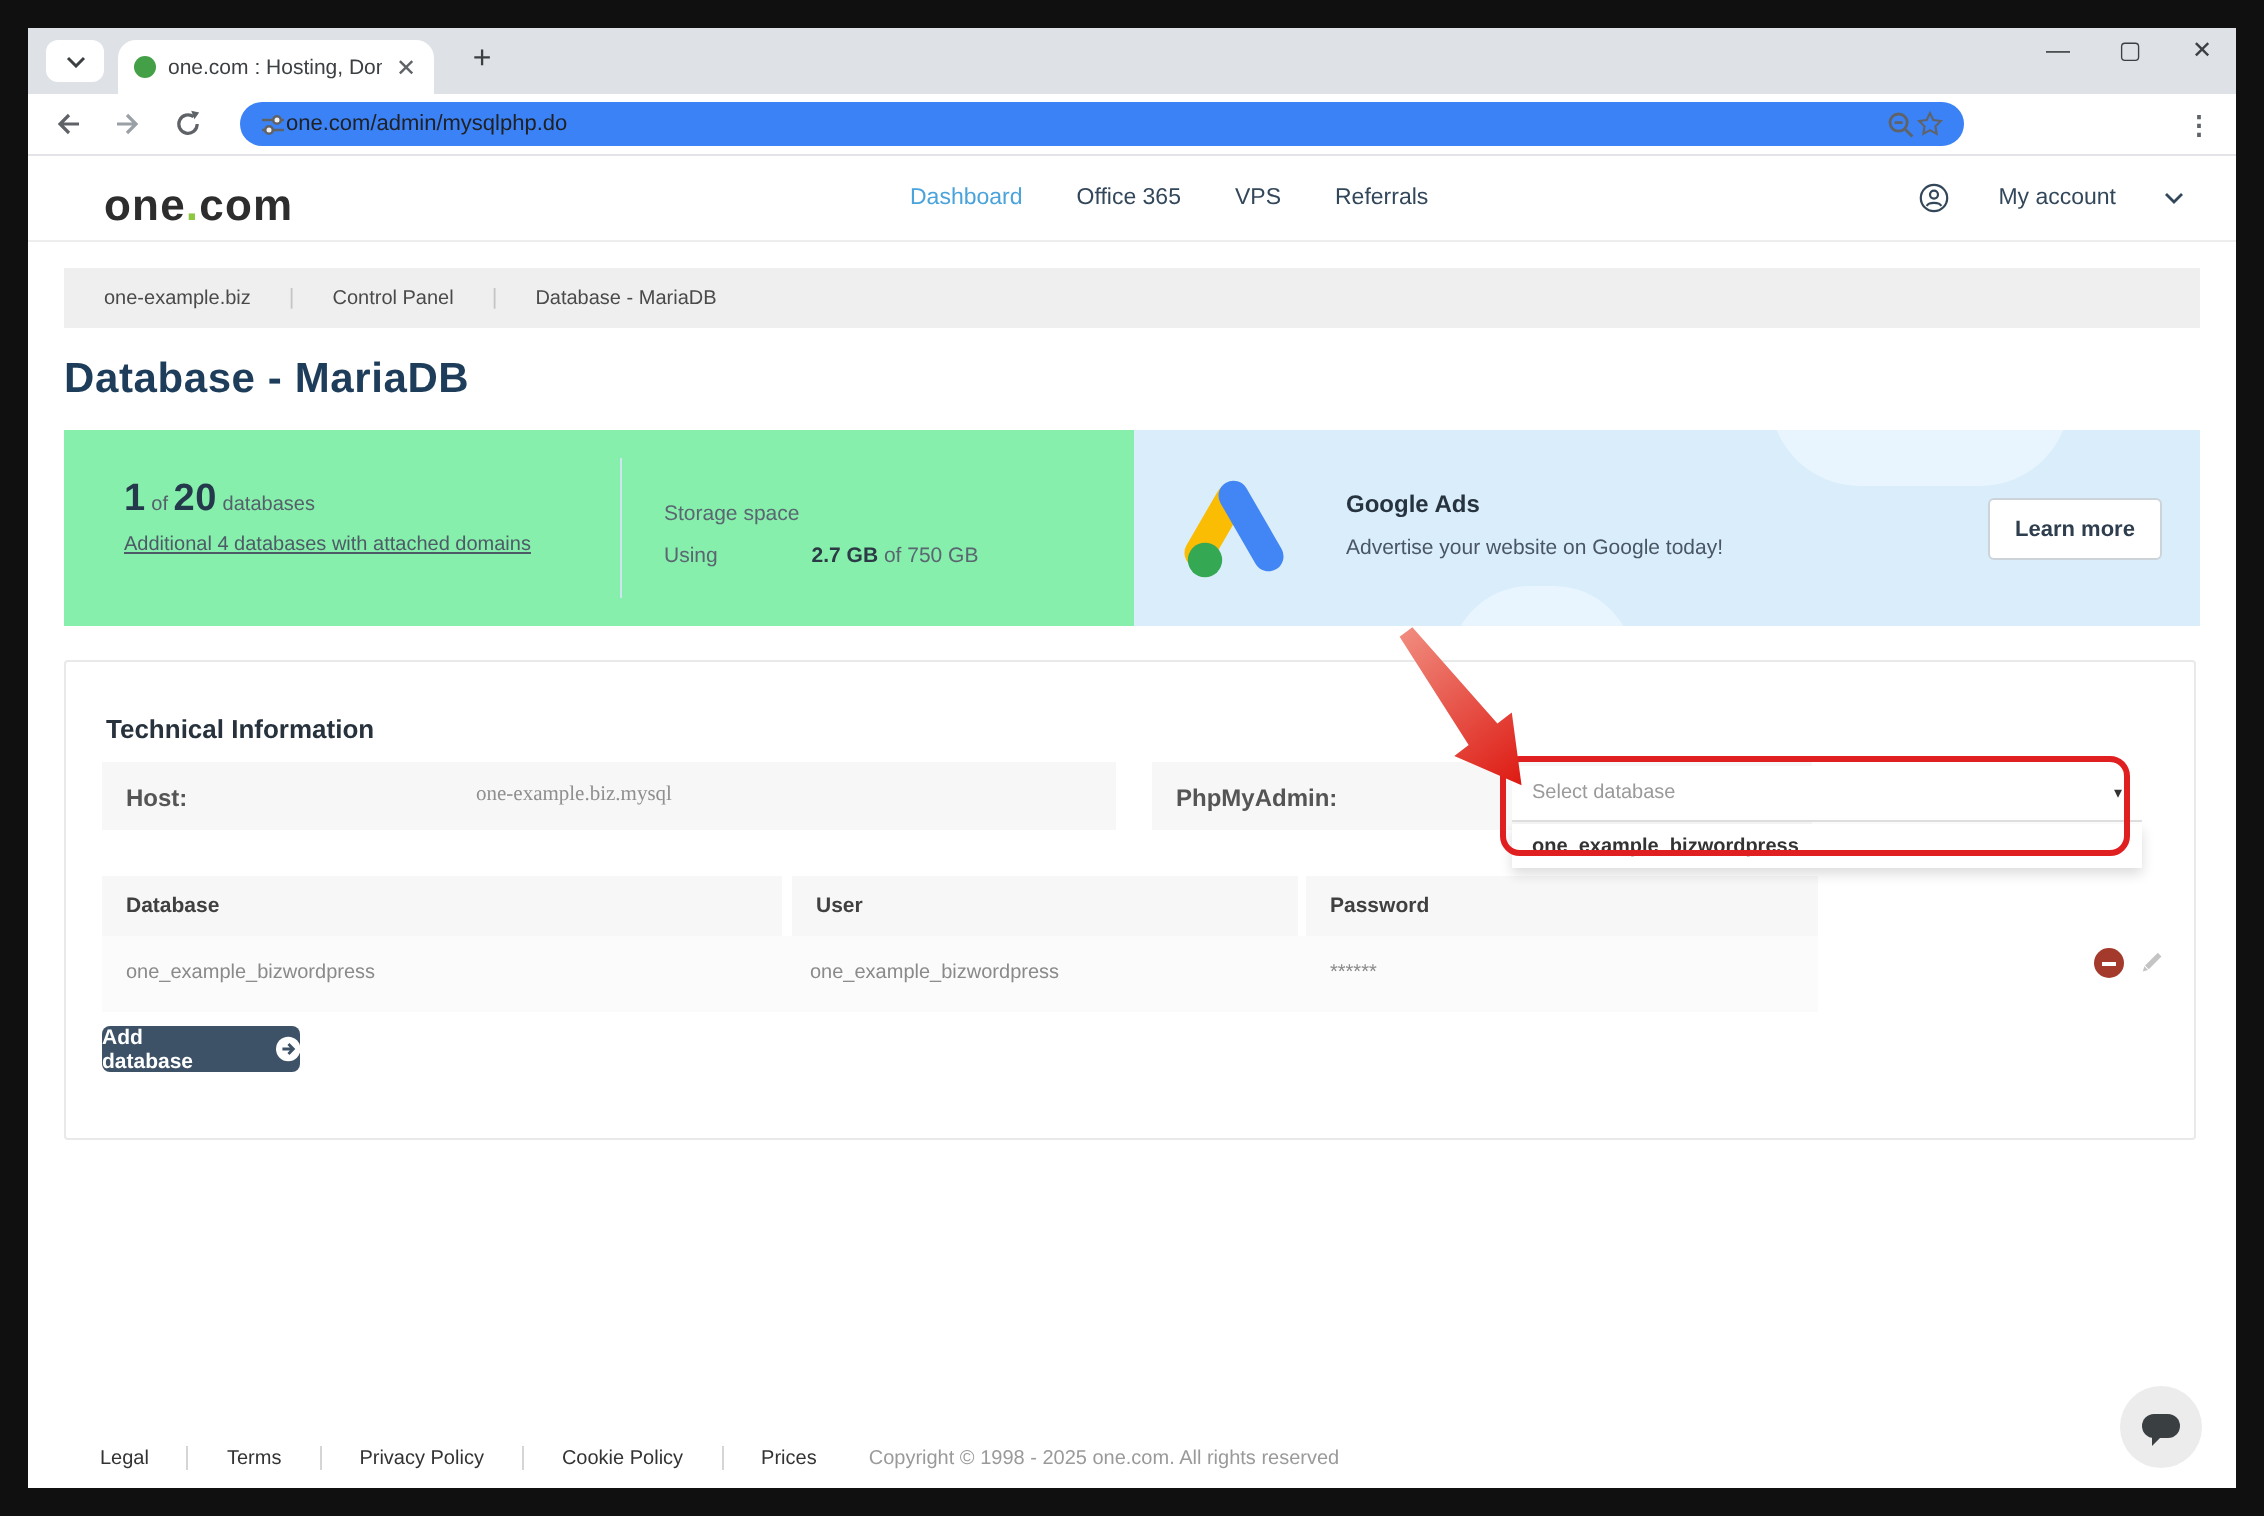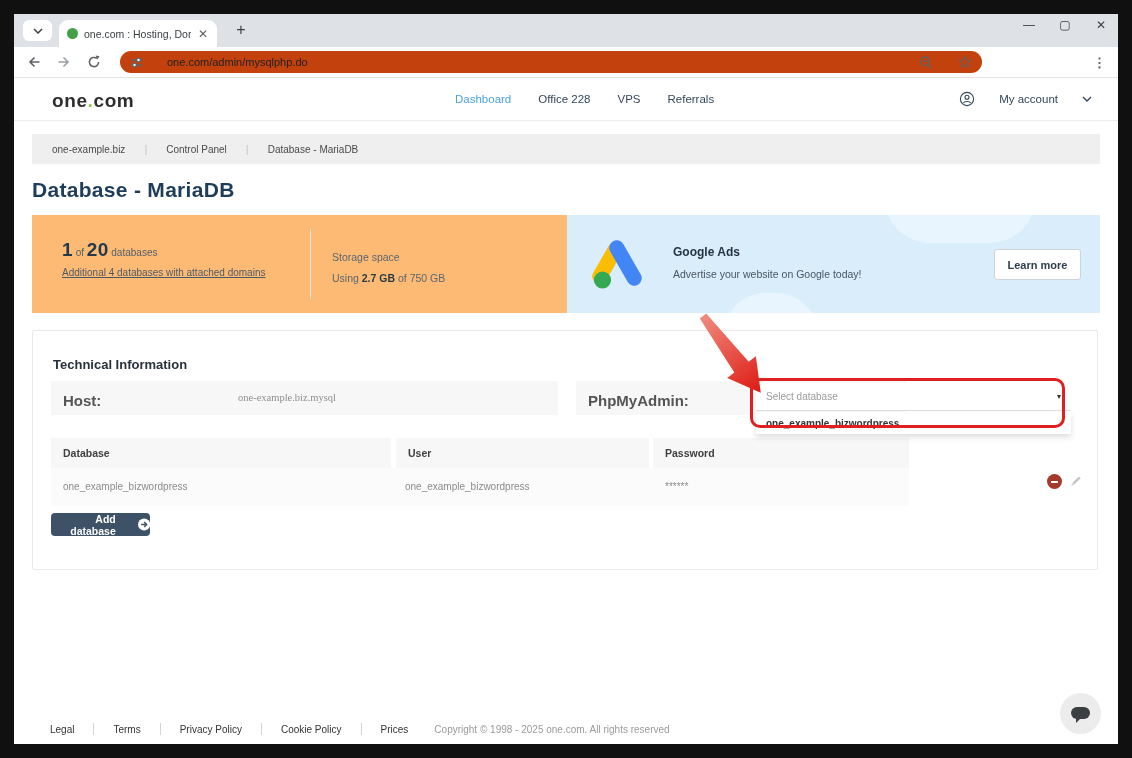--- a/index.html
+++ b/index.html
@@ -14,66 +14,66 @@
   .favicon { width:11px; height:11px; border-radius:50%; background:#43a047; flex:none; }
   .tab-title { font-size:10.5px; color:#3c4043; white-space:nowrap; overflow:hidden; flex:1; }
   .tab-close { color:#5f6368; font-size:12px; line-height:1; padding:0 1px; }
   .tab-plus { position:absolute; left:215px; top:4px; color:#3c4043; font-size:16px; width:24px; height:24px; display:flex; align-items:center; justify-content:center; }
   .win-controls { position:absolute; right:10px; top:4px; display:flex; gap:22px; color:#3c4043; font-size:12px; }
   .win-controls span { width:14px; text-align:center; }
 
   
   .toolbar { position:absolute; left:0; top:33px; width:100%; height:31px; background:#fff; border-bottom:1px solid #e2e4e7; display:flex; align-items:center; padding:0 12px; gap:14px; }
   .nav-ic { display:flex; align-items:center; }
-  .urlbar { width:862px; height:22px; background:#c2410c; border-radius:11px; display:flex; align-items:center; padding:0 10px; gap:24px; margin-left:4px; }
+  .urlbar { width:862px; height:22px; background:#3b82f6; border-radius:11px; display:flex; align-items:center; padding:0 10px; gap:0; margin-left:4px; }
   .url-text { font-size:11px; color:#202124; flex:1; }
   .kebab { margin-left:auto; color:#5f6368; font-size:13px; font-weight:bold; letter-spacing:0; }
 
   
   .site-header { position:absolute; left:0; top:64px; width:100%; height:43px; background:#fff; border-bottom:1px solid #ededed; }
-  .logo { position:absolute; left:38px; top:12px; font-size:19px; font-weight:bold; color:#2d2d2d; letter-spacing:.6px; }
+  .logo { position:absolute; left:38px; top:12px; font-size:22px; font-weight:bold; color:#2d2d2d; letter-spacing:.6px; }
   .logo .dot { color:#8dc63f; }
   .main-nav { position:absolute; left:441px; top:0; height:100%; display:flex; align-items:center; gap:27px; font-size:11.5px; color:#33475b; }
   .main-nav .nav-item { cursor:pointer; }
   .main-nav .active { color:#4aa3db; }
   .account { position:absolute; right:26px; top:0; height:100%; display:flex; align-items:center; gap:24px; font-size:11.5px; color:#33475b; }
 
   
   .breadcrumb { position:absolute; left:18px; top:120px; width:1068px; height:30px; background:#efefef; display:flex; align-items:center; padding-left:20px; font-size:10px; color:#4a4a4a; }
   .bc-sep { color:#c5c5c5; margin:0 19px; font-size:11px; }
 
   .page-title { position:absolute; left:18px; top:164px; font-size:21px; font-weight:bold; color:#1e3d5a; letter-spacing:.3px; }
 
   
   .cards { position:absolute; left:18px; top:201px; width:1068px; height:98px; display:flex; }
-  .usage-card { width:535px; height:98px; background:#fdba74; position:relative; }
+  .usage-card { width:535px; height:98px; background:#86efac; position:relative; }
   .usage-divider { position:absolute; left:278px; top:14px; bottom:14px; width:1px; background:#cfe4f1; }
   .db-line { position:absolute; left:30px; top:24px; color:#55606a; font-size:10px; }
   .db-line b { font-size:19px; color:#24394c; letter-spacing:.3px; }
   .usage-link { position:absolute; left:30px; top:52px; font-size:10px; color:#4e5b66; text-decoration:underline; cursor:pointer; }
   .storage-title { position:absolute; left:300px; top:36px; font-size:10.5px; color:#5a6670; }
   .storage-line { position:absolute; left:300px; top:57px; font-size:10.5px; color:#5a6670; }
-  .storage-line b { color:#2c3a46; }
+  .storage-line b { color:#2c3a46;margin-left:44px; }
 
   .ad-card { width:533px; height:98px; background:#d9edfb; position:relative; overflow:hidden;text-align:right; }
   .cloud { position:absolute; background:#e8f5fe; }
   .cloud1 { left:318px; top:-30px; width:150px; height:58px; border-radius:0 0 45px 45px; }
   .cloud2 { left:158px; top:78px; width:92px; height:40px; border-radius:45px 45px 0 0; }
   .ads-logo { position:absolute; left:25px; top:21px; }
   .ad-title { position:absolute; left:106px; top:30px; font-size:12px; font-weight:bold; color:#27333f; }
   .ad-sub { position:absolute; left:106px; top:53px; font-size:10.5px; color:#4a5663; }
   .learn-more { position:absolute; right:19px; top:34px; width:87px; height:31px; background:#fff; border:1px solid #ccd4da; border-radius:3px; font-size:11px; font-weight:bold; color:#2e3e4e; display:flex; align-items:center; justify-content:center; cursor:pointer; }
 
   
   .panel { position:absolute; left:18px; top:316px; width:1066px; height:240px; background:#fff; border:1px solid #e9e9e9; border-radius:2px; }
   .panel-title { position:absolute; left:20px; top:26px; font-size:13px; font-weight:bold; color:#27323d; }
   .gray-block { position:absolute; background:#f7f7f7; height:34px; }
   .host-block { left:18px; top:50px; width:507px; }
   .php-block { left:543px; top:50px; width:330px; }
-  .blk-label { position:absolute; left:12px; top:11px; font-size:15px; font-weight:bold; color:#555; }
+  .blk-label { position:absolute; left:12px; top:11px; font-size:12px; font-weight:bold; color:#555; }
   .host-value { position:absolute; left:187px; top:11px; font-size:10.5px; color:#8f8f8f;font-family:Liberation Serif, serif; }
 
   .dd-select { position:absolute; left:723px; top:52px; width:315px; height:28px; background:#fff; border-bottom:1px solid #e0e0e0; display:flex; align-items:center; justify-content:space-between; padding:0 10px; z-index:3; cursor:pointer; }
   .dd-placeholder { font-size:10px; color:#9a9a9a; }
   .dd-caret { font-size:8px; color:#333; }
   .dd-option { position:absolute; left:723px; top:81px; width:315px; height:22px; background:#fff; display:flex; align-items:center; padding:0 10px; font-size:10px; font-weight:bold; color:#333; z-index:3; box-shadow:0 3px 6px rgba(0,0,0,.14); cursor:pointer; }
   .red-box { position:absolute; left:717px; top:47px; width:315px; height:50px; border:3px solid #e02020; border-radius:10px; z-index:4; pointer-events:none; }
   .red-arrow { position:absolute; left:648px; top:-22px; z-index:5; pointer-events:none; }
 
   .th { position:absolute; top:107px; height:30px; background:#f7f7f7; font-size:10.5px; font-weight:bold; color:#404040; line-height:30px; padding-left:12px; }
@@ -81,21 +81,21 @@
   .th2 { left:363px; width:253px; }
   .th3 { left:620px; width:256px; }
   .values-row { position:absolute; left:18px; top:137px; width:858px; height:38px; background:#fbfbfb; }
   .td { position:absolute; top:13px; font-size:10px; color:#8a8a8a; }
   .td1 { left:12px; } .td2 { left:354px; } .td3 { left:614px; }
   .row-actions { position:absolute; left:1014px; top:143px; display:flex; align-items:center; gap:7px; }
   .minus-circle { width:15px; height:15px; border-radius:50%; background:#a33a2c; display:flex; align-items:center; justify-content:center; cursor:pointer; }
   .minus-circle i { display:block; width:7px; height:2px; background:#fff; }
   .pencil { cursor:pointer; display:flex; }
 
-  .add-btn { position:absolute; left:18px; top:182px; width:99px; height:23px; background:#3d5266; border-radius:4px; color:#fff; font-size:10.5px; font-weight:bold; display:flex; align-items:center; justify-content:center; gap:22px; cursor:pointer;text-align:right; }
+  .add-btn { position:absolute; left:18px; top:182px; width:99px; height:23px; background:#3d5266; border-radius:4px; color:#fff; font-size:10.5px; font-weight:bold; display:flex; align-items:center; justify-content:center; gap:22px; cursor:pointer; }
 
   
   .footer { position:absolute; left:36px; top:700px; height:30px; display:flex; align-items:center; font-size:10px; color:#333; }
   .fsep { width:1px; height:12px; background:#d5d5d5; margin:0 19px; }
   .flink { cursor:pointer; }
   .copyright { color:#9a9a9a; margin-left:26px; }
 
   .chat-btn { position:absolute; left:1046px; top:679px; width:41px; height:41px; border-radius:50%; background:#ececec; cursor:pointer; }
   .bubble { position:absolute; left:11px; top:14px; width:19px; height:12px; background:#3a3f42; border-radius:6px; }
   .bubble::after { content:""; position:absolute; left:5px; bottom:-4px; border:4px solid transparent; border-top-color:#3a3f42; border-left-color:#3a3f42; }
@@ -156,21 +156,21 @@
           <path d="M8 1.8 L9.9 5.7 14.2 6.3 11.1 9.3 11.8 13.6 8 11.5 4.2 13.6 4.9 9.3 1.8 6.3 6.1 5.7 Z"></path>
         </svg>
     </div>
     <span class="kebab">⋮</span>
   </div>
 
   <div class="site-header">
     <div class="logo"><span>one</span><span class="dot">.</span><span>com</span></div>
     <div class="main-nav">
       <span class="nav-item active">Dashboard</span>
-      <span class="nav-item">Office 228</span>
+      <span class="nav-item">Office 365</span>
       <span class="nav-item">VPS</span>
       <span class="nav-item">Referrals</span>
     </div>
     <div class="account">
       <svg width="16" height="16" viewBox="0 0 16 16" fill="none" stroke="#33475b" stroke-width="1.1">
           <circle cx="8" cy="8" r="6.6"></circle>
           <circle cx="8" cy="6.3" r="2"></circle>
           <path d="M4.4 12 C5.2 9.9 10.8 9.9 11.6 12"></path>
         </svg>
       <span>My account</span>

